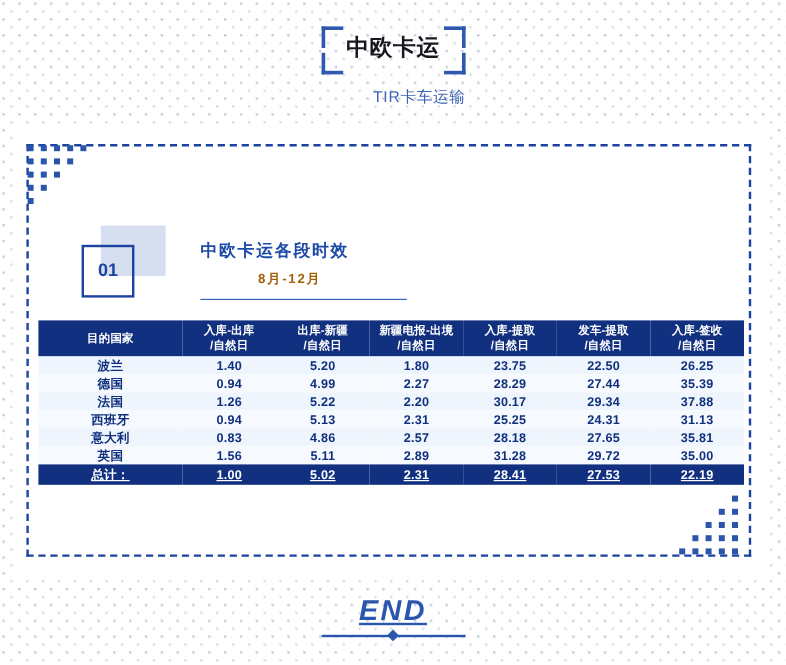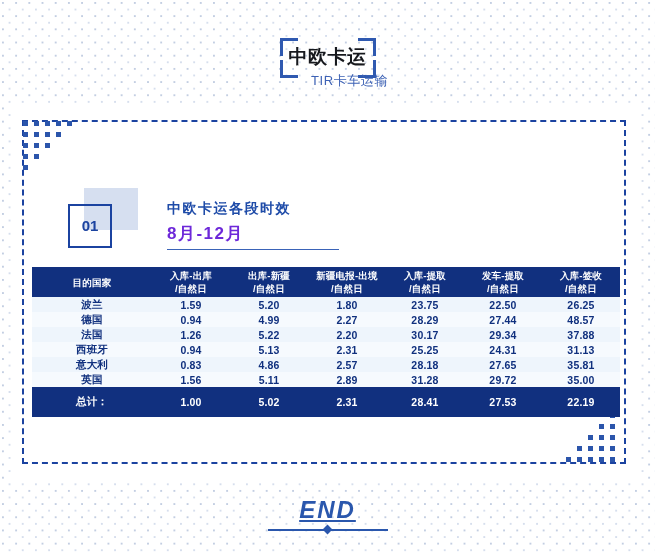--- a/index.html
+++ b/index.html
@@ -31,22 +31,22 @@
   
   #header {
     position: absolute;
     left: 0; top: 0;
     width: 655px; height: 100px;
   }
   #title-wrap {
     position: absolute;
     left: 50%;
     transform: translateX(-50%);
-    top: 38px;
-    width: 96px;
+    top: 22px;
+    width: 120px;
     height: 40px;
   }
   #page-title {
     position: absolute;
     left: 0; right: 0;
     top: 6px;
     text-align: center;
     font-size: 19px;
     font-weight: bold;
     color: #16181d;
@@ -154,26 +154,27 @@
   }
   #section-title {
     font-size: 14px;
     font-weight: bold;
     color: #1e4ba8;
     letter-spacing: 1.5px;
     line-height: 25px;
     white-space: nowrap;
   }
   #section-period {
-    font-size: 17px;
-    font-weight: bold;
-    color: #6d28d9;
+    font-size: 11px;
+    font-weight: bold;
+    color: #a16207;
     letter-spacing: 1.5px;
     line-height: 25px;
     white-space: nowrap;
+    margin-left: 48px;
   }
   #section-underline {
     position: absolute;
     left: 167px;
     top: 249px;
     width: 172px;
     height: 1px;
     background: #3a63b8;
   }
 
@@ -221,21 +222,22 @@
     height: 15px;
     text-align: center;
     vertical-align: middle;
     letter-spacing: .2px;
   }
   #data-table tbody tr.total-row {
     background: #11307f;
   }
   #data-table tbody tr.total-row td {
     color: #ffffff;
-    height: 30px;
+    height: 17px;
+    text-decoration: underline;
   }
   .col-country { width: 120px; }
   .col-val { width: 78px; }
 
   
   #end-mark {
     position: absolute;
     left: 0;
     top: 496px;
     width: 655px;
@@ -357,35 +359,35 @@
         <th><span>出库-新疆</span><span class="hl2">/自然日</span></th>
         <th><span>新疆电报-出境</span><span class="hl2">/自然日</span></th>
         <th><span>入库-提取</span><span class="hl2">/自然日</span></th>
         <th><span>发车-提取</span><span class="hl2">/自然日</span></th>
         <th><span>入库-签收</span><span class="hl2">/自然日</span></th>
       </tr>
   </thead>
   <tbody>
       <tr>
         <td>波兰</td>
-        <td>1.59</td>
+        <td>1.40</td>
         <td>5.20</td>
         <td>1.80</td>
         <td>23.75</td>
         <td>22.50</td>
         <td>26.25</td>
       </tr>
       <tr class="alt">
         <td>德国</td>
         <td>0.94</td>
         <td>4.99</td>
         <td>2.27</td>
         <td>28.29</td>
         <td>27.44</td>
-        <td>48.57</td>
+        <td>35.39</td>
       </tr>
       <tr>
         <td>法国</td>
         <td>1.26</td>
         <td>5.22</td>
         <td>2.20</td>
         <td>30.17</td>
         <td>29.34</td>
         <td>37.88</td>
       </tr>

